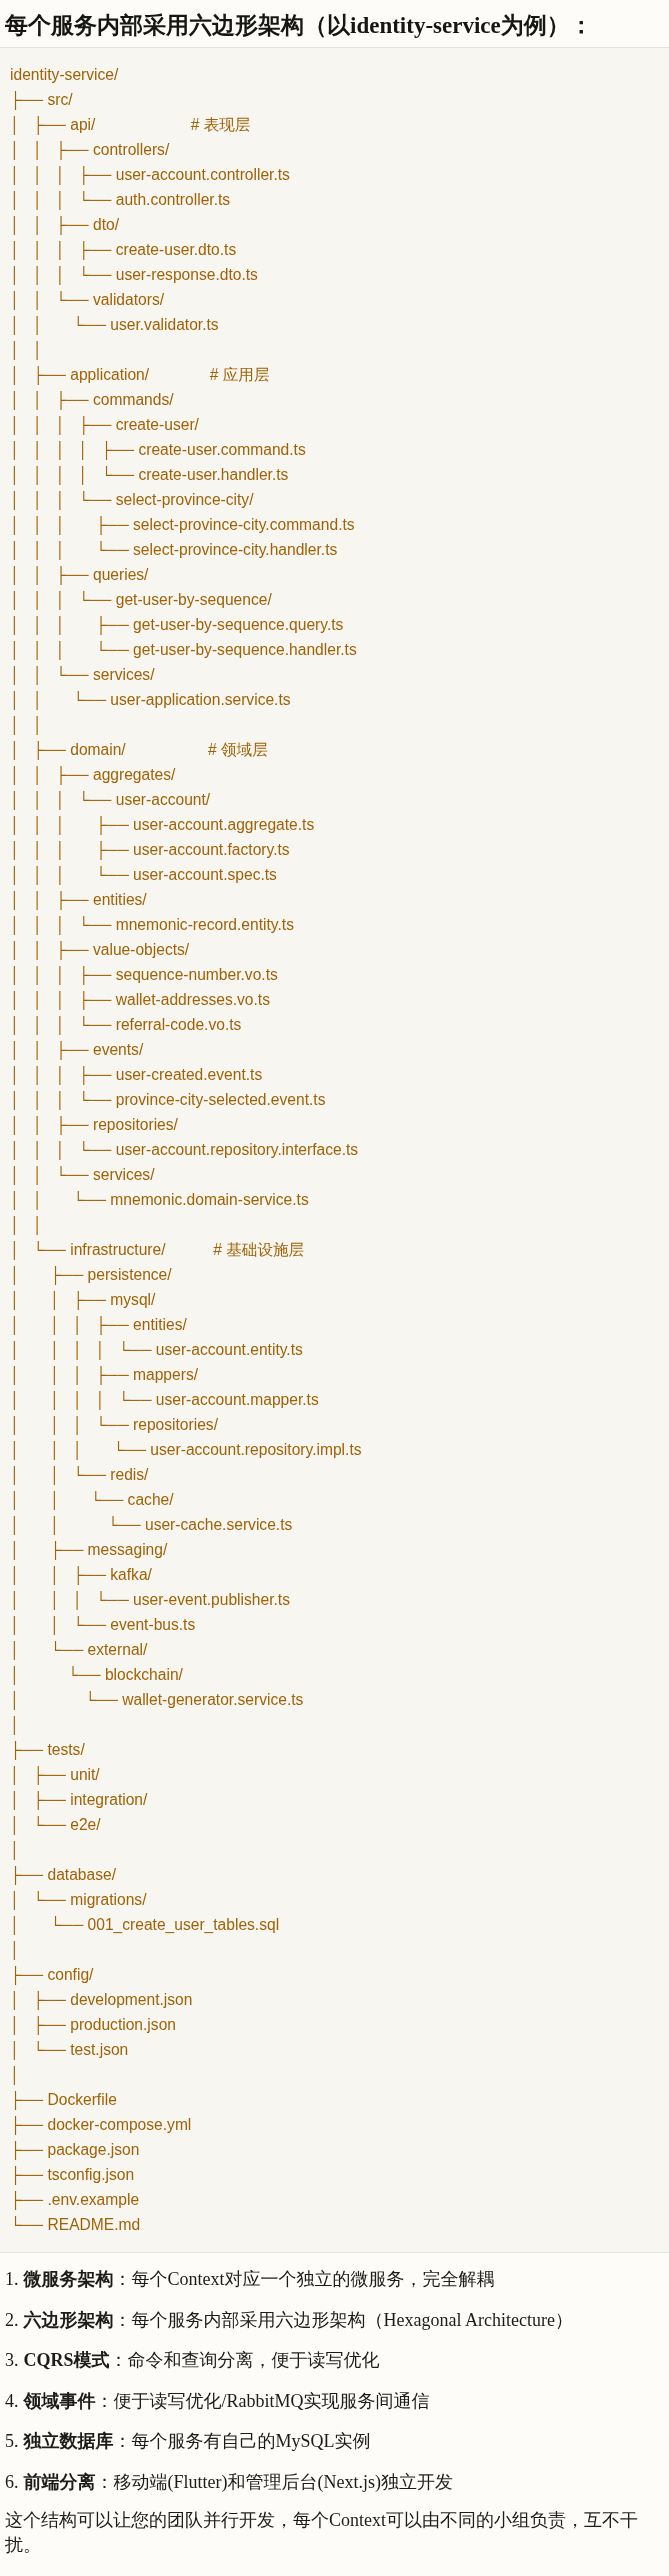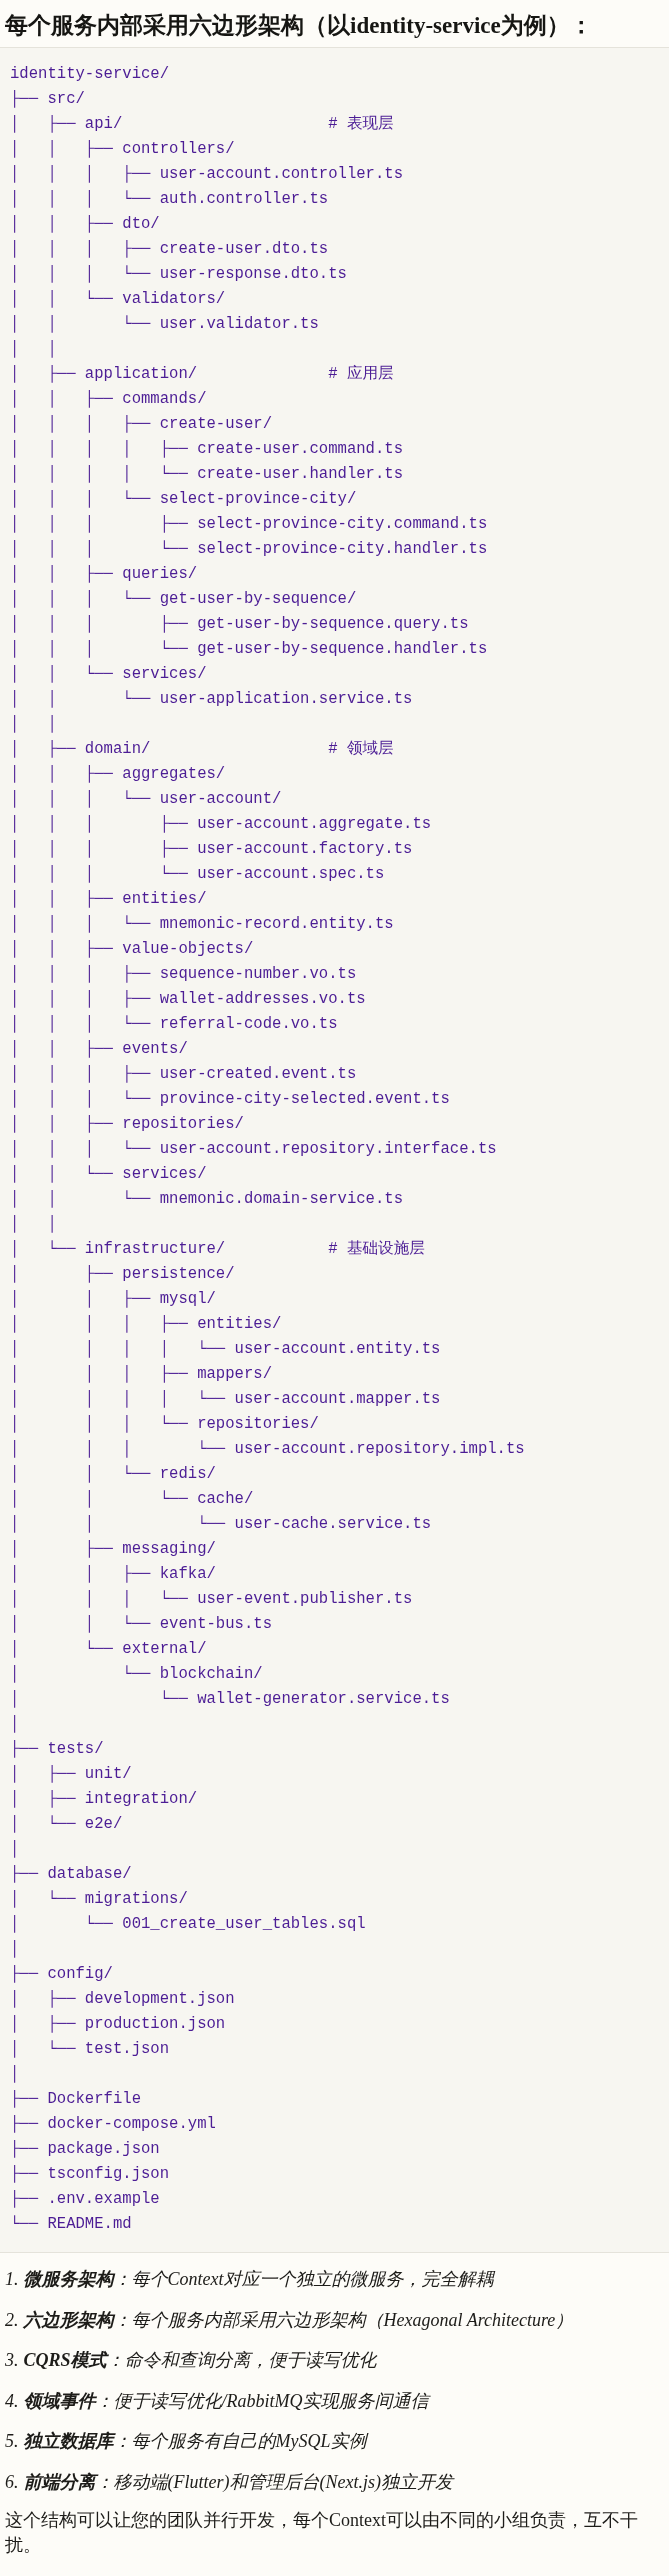--- a/index.html
+++ b/index.html
@@ -21,38 +21,37 @@
     color: #161613;
   }
   .code-block {
     background: #F7F6F1;
     border-top: 0.6px solid #E5E3DB;
     border-bottom: 0.6px solid #E5E3DB;
     padding: 13.8px 10px 15px 10px;
   }
   .tree {
     margin: 0;
-    font-family: Liberation Mono, monospace;
+    font-family: Liberation Sans, sans-serif;
     font-size: 15.6px;
     line-height: 25px;
-    color: #4c1d95;
+    color: #a16207;
     white-space: pre;
   }
   .notes-heading {
     font-size: 22.5px;
     font-weight: 700;
     line-height: 27.5px;
     margin: 25px 5px 0 5px;
     color: #161613;
   }
   .note-item {
     font-size: 18px;
     line-height: 25px;
     margin: 15.6px 5px 0 5px;
-    font-style: italic;
   }
   .note-item:first-child { margin-top: 14.4px; }
   .note-num { margin-right: 5px; }
   .note-label { font-weight: 700; }
   .closing {
     font-size: 18px;
     line-height: 25px;
     margin: 12.5px 5px 0 5px;
     padding-bottom: 7.5px;
   }

